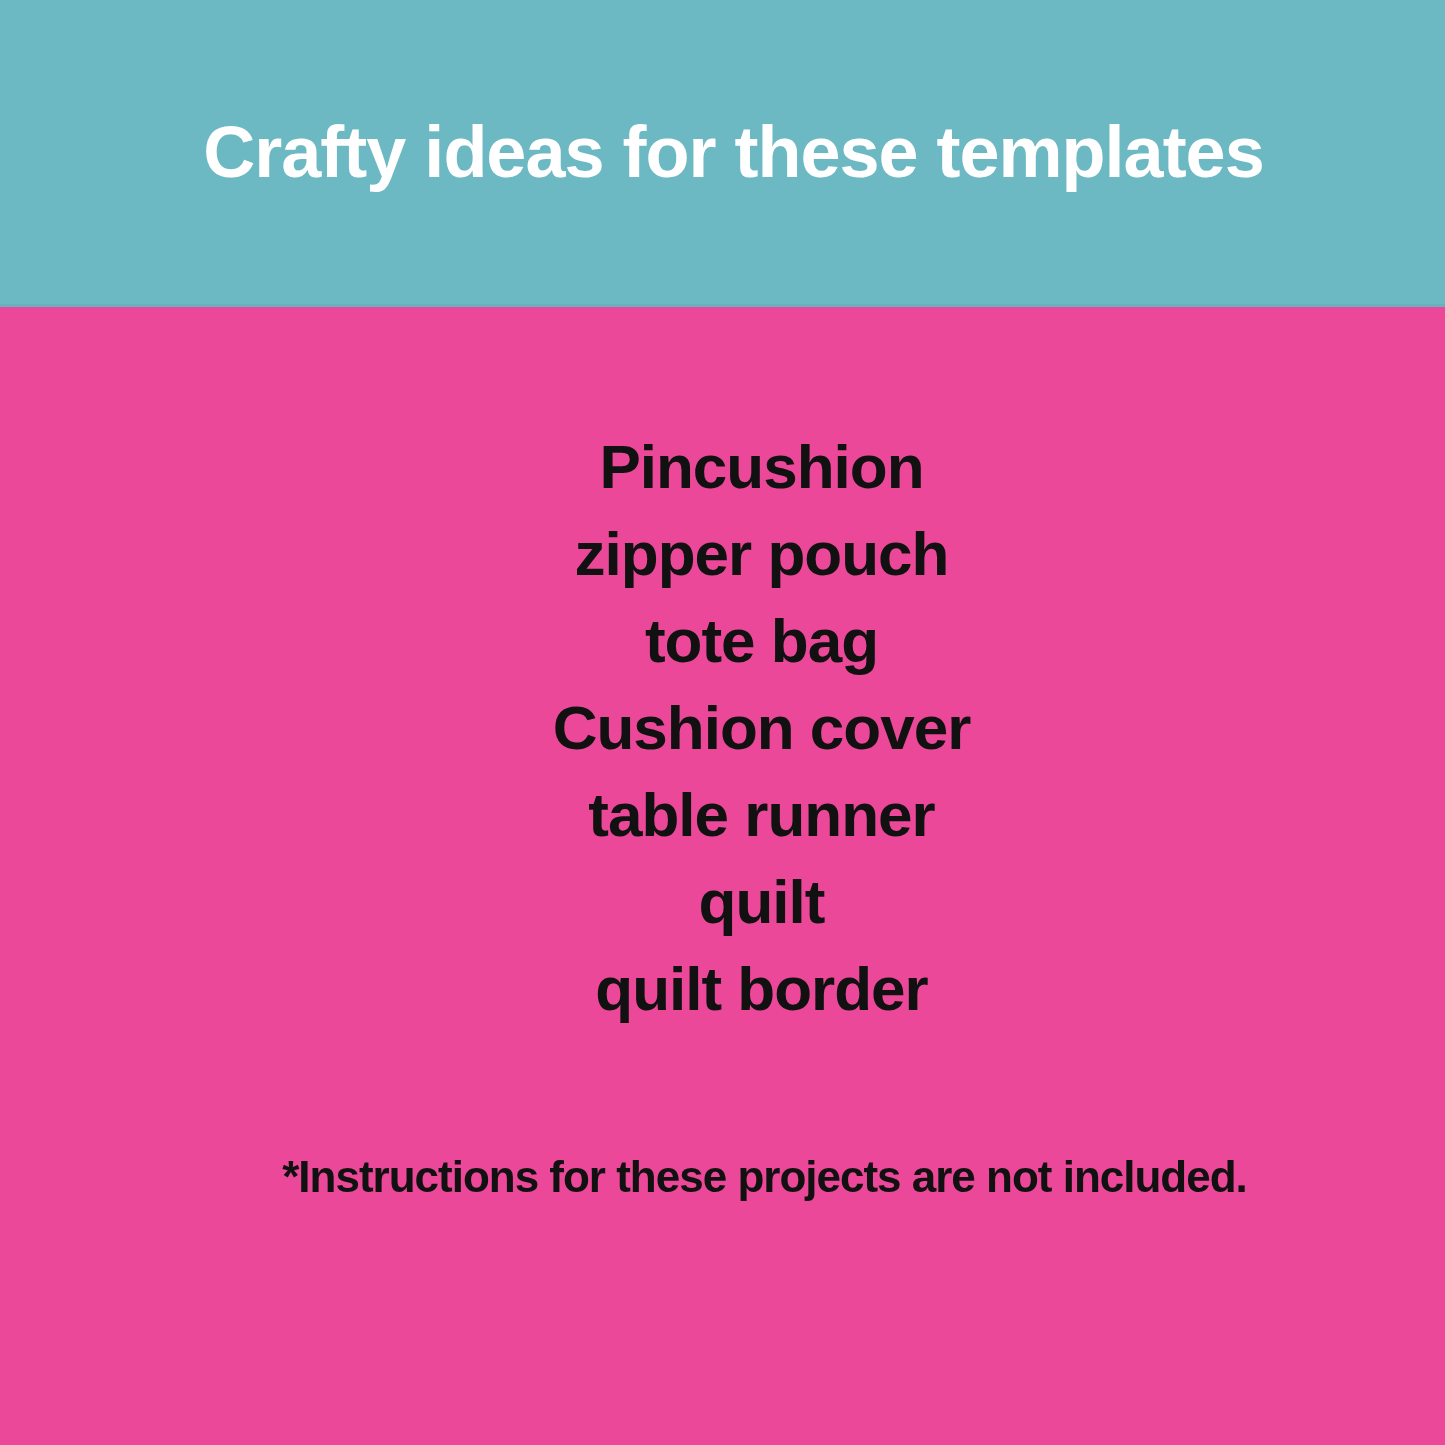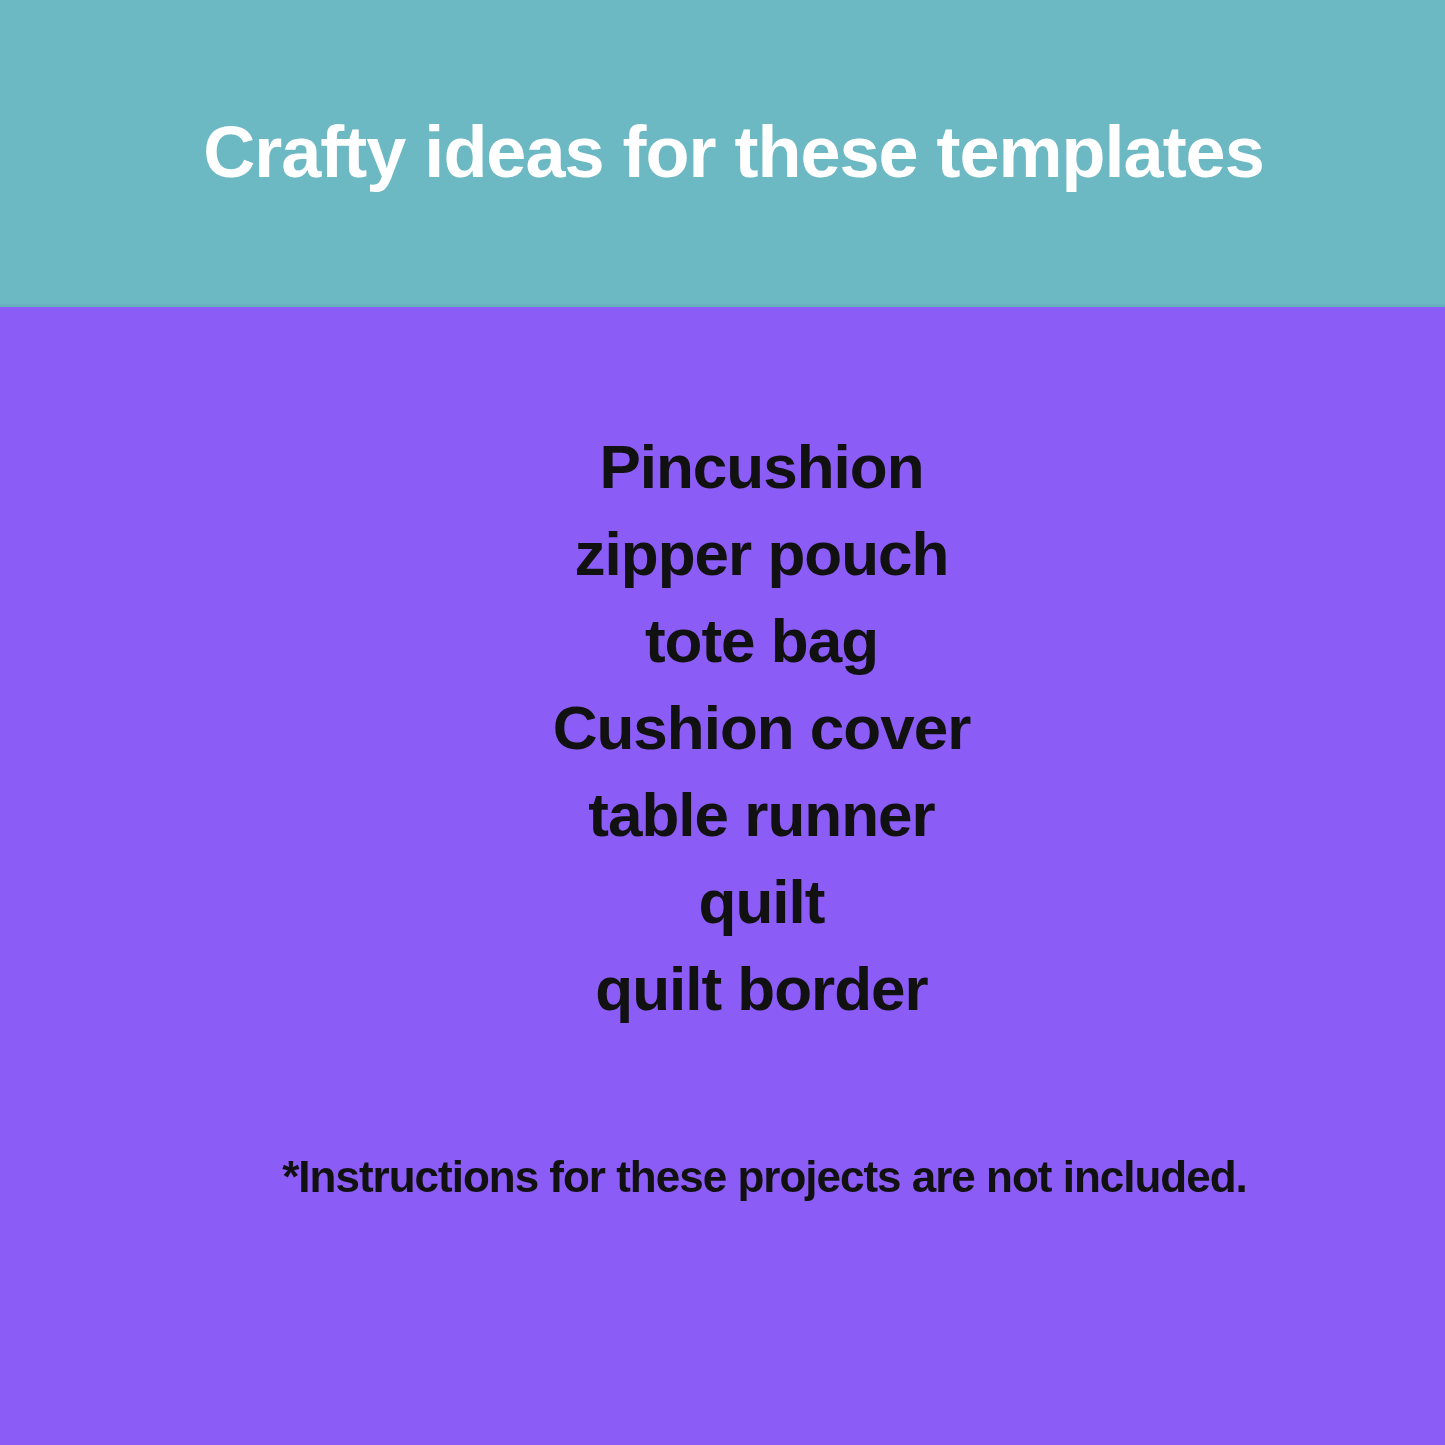--- a/index.html
+++ b/index.html
@@ -4,21 +4,21 @@
 <style>
   html, body {
     margin: 0;
     padding: 0;
     background: #ffffff;
   }
   .canvas {
     position: relative;
     width: 1445px;
     height: 1445px;
-    background: #8b5cf6;
+    background: #ec4899;
     overflow: hidden;
     font-family: "Liberation Sans", "DejaVu Sans", sans-serif;
   }
   .header-band {
     box-sizing: border-box;
     width: 100%;
     height: 307px;
     background: #6db9c3;
     border-bottom: 3px solid #66b1bc;
     display: flex;

